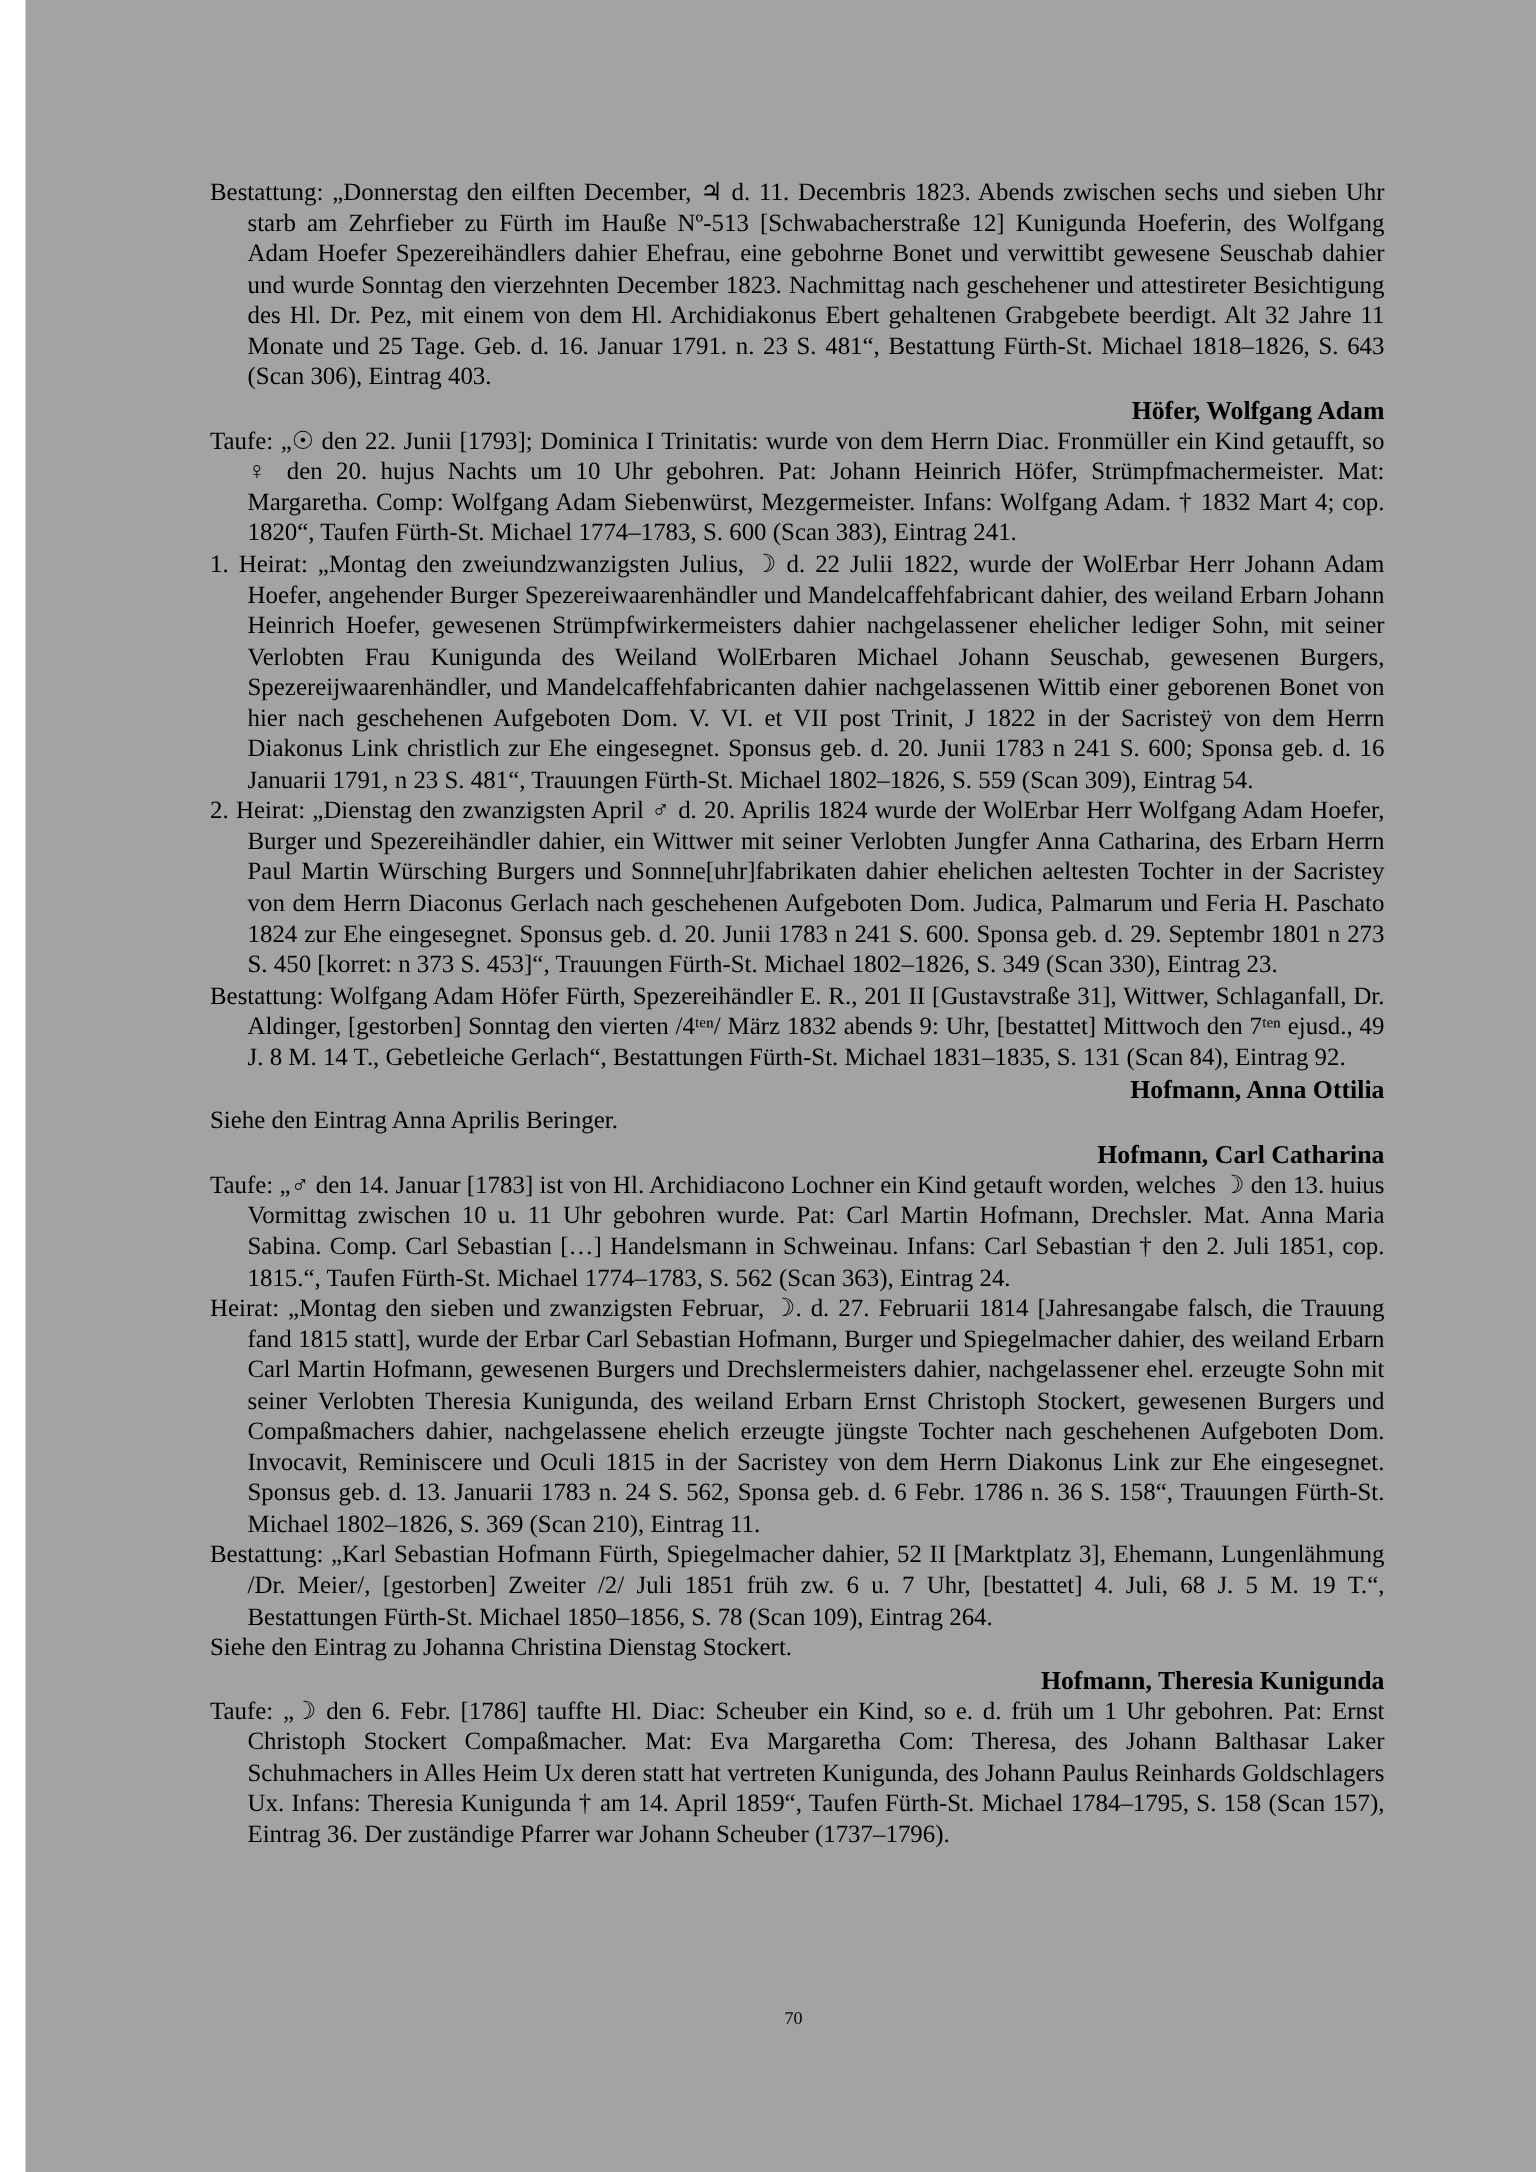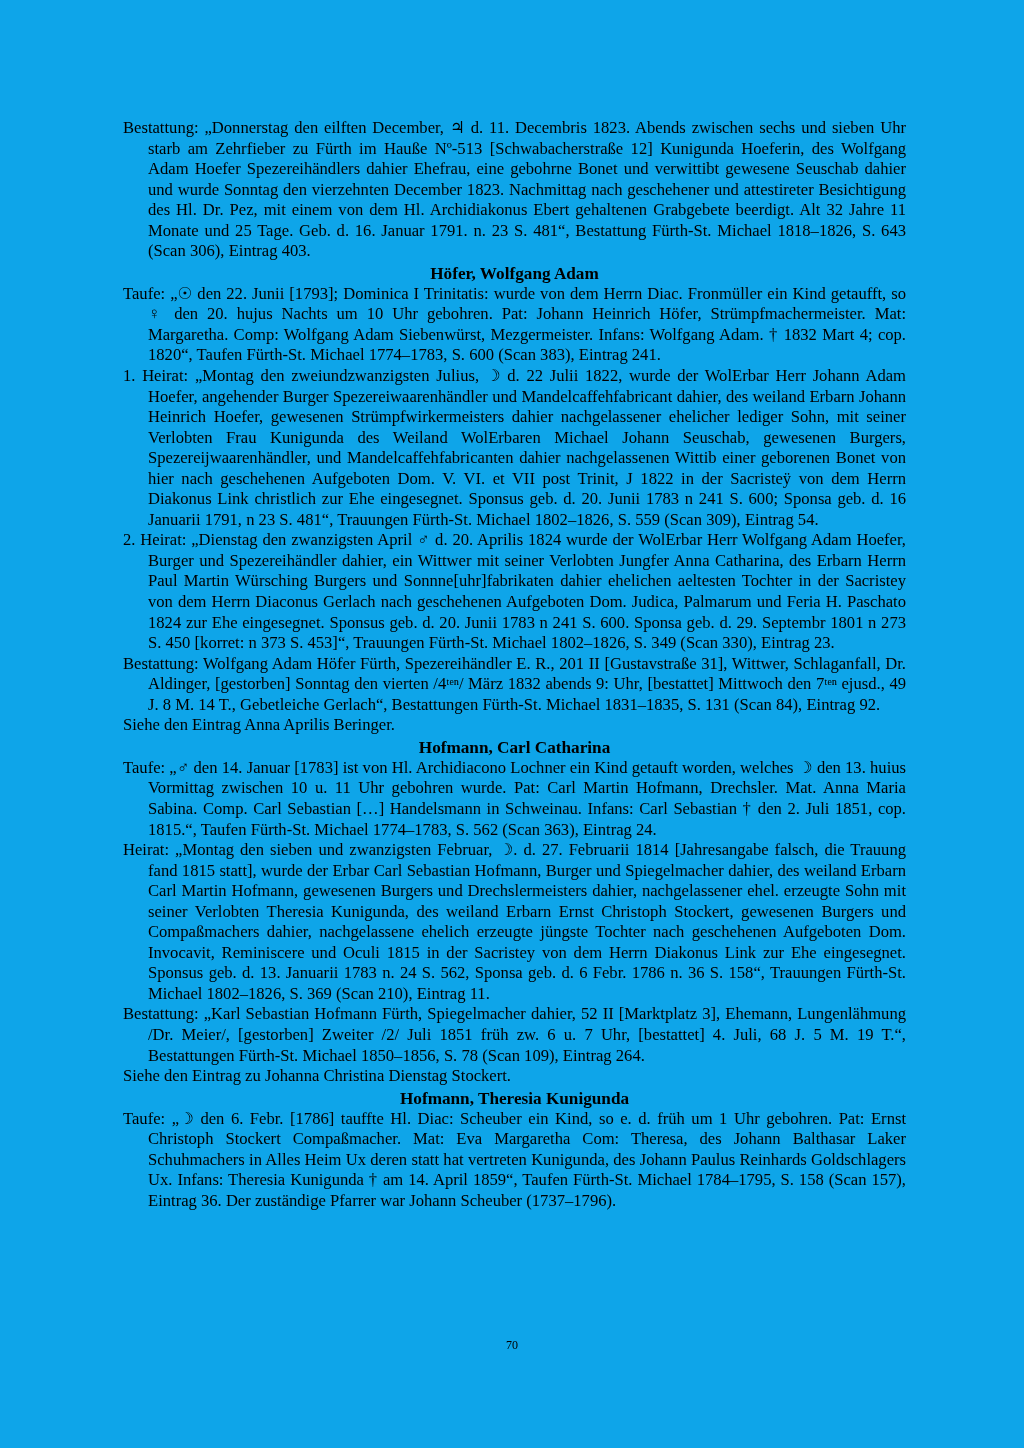--- a/index.html
+++ b/index.html
@@ -11,42 +11,43 @@
     width: 1024px;
     height: 1448px;
     position: relative;
     overflow: hidden;
     font-family: "Liberation Serif", "DejaVu Serif", serif;
     color: #000000;
   }
   .page {
     position: absolute;
     inset: 0;
-    background: #0ea5e9;
+    background: #a3a3a3;
+    margin-left: 17px;
   }
   .text-block {
     position: absolute;
     left: 123px;
     top: 118px;
     width: 783px;
     font-size: 16.6px;
     line-height: 20.55px;
     text-align: justify;
     letter-spacing: 0;
   }
   .para {
     margin: 0;
     padding-left: 25px;
     text-indent: -25px;
   }
   .heading {
     margin: 1px 0 0 0;
     font-size: 17.2px;
     font-weight: bold;
-    text-align: center;
+    text-align: right;
     line-height: 21px;
   }
   .page-number {
     position: absolute;
     top: 1338px;
     left: 0;
     width: 1024px;
     text-align: center;
     font-size: 12px;
   }
@@ -56,20 +57,21 @@
 
 <div class="page">
   <main class="text-block">
 
     <p class="para">Bestattung: „Donnerstag den eilften December, ♃ d. 11. Decembris 1823. Abends zwischen sechs und sieben Uhr starb am Zehrfieber zu Fürth im Hauße Nº-513 [Schwabacherstraße 12] Kunigunda Hoeferin, des Wolfgang Adam Hoefer Spezereihändlers dahier Ehefrau, eine gebohrne Bonet und verwittibt gewesene Seuschab dahier und wurde Sonntag den vierzehnten December 1823. Nachmittag nach geschehener und attestireter Besichtigung des Hl. Dr. Pez, mit einem von dem Hl. Archidiakonus Ebert gehaltenen Grabgebete beerdigt. Alt 32 Jahre 11 Monate und 25 Tage. Geb. d. 16. Januar 1791. n. 23 S. 481“, Bestattung Fürth-St. Michael 1818–1826, S. 643 (Scan 306), Eintrag 403.</p>
     <h2 class="heading">Höfer, Wolfgang Adam</h2>
     <p class="para">Taufe: „☉ den 22. Junii [1793]; Dominica I Trinitatis: wurde von dem Herrn Diac. Fronmüller ein Kind getaufft, so ♀ den 20. hujus Nachts um 10 Uhr gebohren. Pat: Johann Heinrich Höfer, Strümpfmachermeister. Mat: Margaretha. Comp: Wolfgang Adam Siebenwürst, Mezgermeister. Infans: Wolfgang Adam. † 1832 Mart 4; cop. 1820“, Taufen Fürth-St. Michael 1774–1783, S. 600 (Scan 383), Eintrag 241.</p>
     <p class="para">1. Heirat: „Montag den zweiundzwanzigsten Julius, ☽ d. 22 Julii 1822, wurde der WolErbar Herr Johann Adam Hoefer, angehender Burger Spezereiwaarenhändler und Mandelcaffehfabricant dahier, des weiland Erbarn Johann Heinrich Hoefer, gewesenen Strümpfwirkermeisters dahier nachgelassener ehelicher lediger Sohn, mit seiner Verlobten Frau Kunigunda des Weiland WolErbaren Michael Johann Seuschab, gewesenen Burgers, Spezereijwaarenhändler, und Mandelcaffehfabricanten dahier nachgelassenen Wittib einer geborenen Bonet von hier nach geschehenen Aufgeboten Dom. V. VI. et VII post Trinit, J 1822 in der Sacristeÿ von dem Herrn Diakonus Link christlich zur Ehe eingesegnet. Sponsus geb. d. 20. Junii 1783 n 241 S. 600; Sponsa geb. d. 16 Januarii 1791, n 23 S. 481“, Trauungen Fürth-St. Michael 1802–1826, S. 559 (Scan 309), Eintrag 54.</p>
     <p class="para">2. Heirat: „Dienstag den zwanzigsten April ♂ d. 20. Aprilis 1824 wurde der WolErbar Herr Wolfgang Adam Hoefer, Burger und Spezereihändler dahier, ein Wittwer mit seiner Verlobten Jungfer Anna Catharina, des Erbarn Herrn Paul Martin Würsching Burgers und Sonnne[uhr]fabrikaten dahier ehelichen aeltesten Tochter in der Sacristey von dem Herrn Diaconus Gerlach nach geschehenen Aufgeboten Dom. Judica, Palmarum und Feria H. Paschato 1824 zur Ehe eingesegnet. Sponsus geb. d. 20. Junii 1783 n 241 S. 600. Sponsa geb. d. 29. Septembr 1801 n 273 S. 450 [korret: n 373 S. 453]“, Trauungen Fürth-St. Michael 1802–1826, S. 349 (Scan 330), Eintrag 23.</p>
     <p class="para">Bestattung: Wolfgang Adam Höfer Fürth, Spezereihändler E. R., 201 II [Gustavstraße 31], Wittwer, Schlaganfall, Dr. Aldinger, [gestorben] Sonntag den vierten /4ᵗᵉⁿ/ März 1832 abends 9: Uhr, [bestattet] Mittwoch den 7ᵗᵉⁿ ejusd., 49 J. 8 M. 14 T., Gebetleiche Gerlach“, Bestattungen Fürth-St. Michael 1831–1835, S. 131 (Scan 84), Eintrag 92.</p>
+    <h2 class="heading">Hofmann, Anna Ottilia</h2>
     <p class="para">Siehe den Eintrag Anna Aprilis Beringer.</p>
     <h2 class="heading">Hofmann, Carl Catharina</h2>
     <p class="para">Taufe: „♂ den 14. Januar [1783] ist von Hl. Archidiacono Lochner ein Kind getauft worden, welches ☽ den 13. huius Vormittag zwischen 10 u. 11 Uhr gebohren wurde. Pat: Carl Martin Hofmann, Drechsler. Mat. Anna Maria Sabina. Comp. Carl Sebastian […] Handelsmann in Schweinau. Infans: Carl Sebastian † den 2. Juli 1851, cop. 1815.“, Taufen Fürth-St. Michael 1774–1783, S. 562 (Scan 363), Eintrag 24.</p>
     <p class="para">Heirat: „Montag den sieben und zwanzigsten Februar, ☽. d. 27. Februarii 1814 [Jahresangabe falsch, die Trauung fand 1815 statt], wurde der Erbar Carl Sebastian Hofmann, Burger und Spiegelmacher dahier, des weiland Erbarn Carl Martin Hofmann, gewesenen Burgers und Drechslermeisters dahier, nachgelassener ehel. erzeugte Sohn mit seiner Verlobten Theresia Kunigunda, des weiland Erbarn Ernst Christoph Stockert, gewesenen Burgers und Compaßmachers dahier, nachgelassene ehelich erzeugte jüngste Tochter nach geschehenen Aufgeboten Dom. Invocavit, Reminiscere und Oculi 1815 in der Sacristey von dem Herrn Diakonus Link zur Ehe eingesegnet. Sponsus geb. d. 13. Januarii 1783 n. 24 S. 562, Sponsa geb. d. 6 Febr. 1786 n. 36 S. 158“, Trauungen Fürth-St. Michael 1802–1826, S. 369 (Scan 210), Eintrag 11.</p>
     <p class="para">Bestattung: „Karl Sebastian Hofmann Fürth, Spiegelmacher dahier, 52 II [Marktplatz 3], Ehemann, Lungenlähmung /Dr. Meier/, [gestorben] Zweiter /2/ Juli 1851 früh zw. 6 u. 7 Uhr, [bestattet] 4. Juli, 68 J. 5 M. 19 T.“, Bestattungen Fürth-St. Michael 1850–1856, S. 78 (Scan 109), Eintrag 264.</p>
     <p class="para">Siehe den Eintrag zu Johanna Christina Dienstag Stockert.</p>
     <h2 class="heading">Hofmann, Theresia Kunigunda</h2>
     <p class="para">Taufe: „☽ den 6. Febr. [1786] tauffte Hl. Diac: Scheuber ein Kind, so e. d. früh um 1 Uhr gebohren. Pat: Ernst Christoph Stockert Compaßmacher. Mat: Eva Margaretha Com: Theresa, des Johann Balthasar Laker Schuhmachers in Alles Heim Ux deren statt hat vertreten Kunigunda, des Johann Paulus Reinhards Goldschlagers Ux. Infans: Theresia Kunigunda † am 14. April 1859“, Taufen Fürth-St. Michael 1784–1795, S. 158 (Scan 157), Eintrag 36. Der zuständige Pfarrer war Johann Scheuber (1737–1796).</p>
 
   </main>

